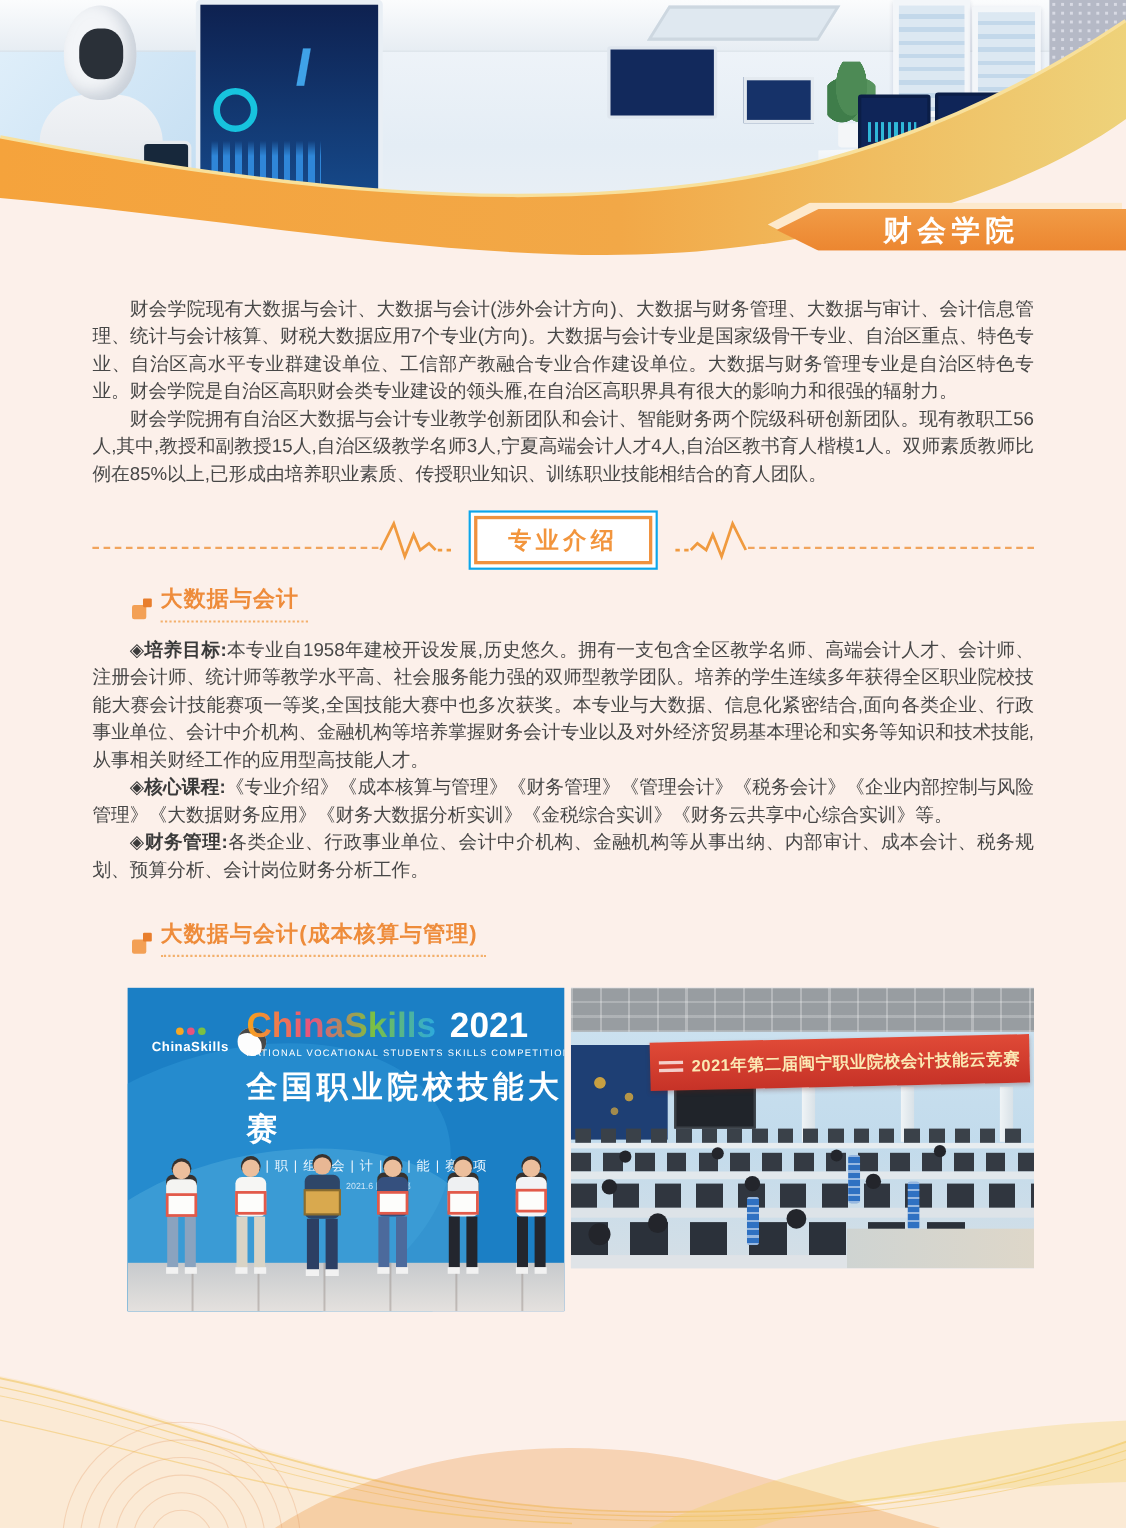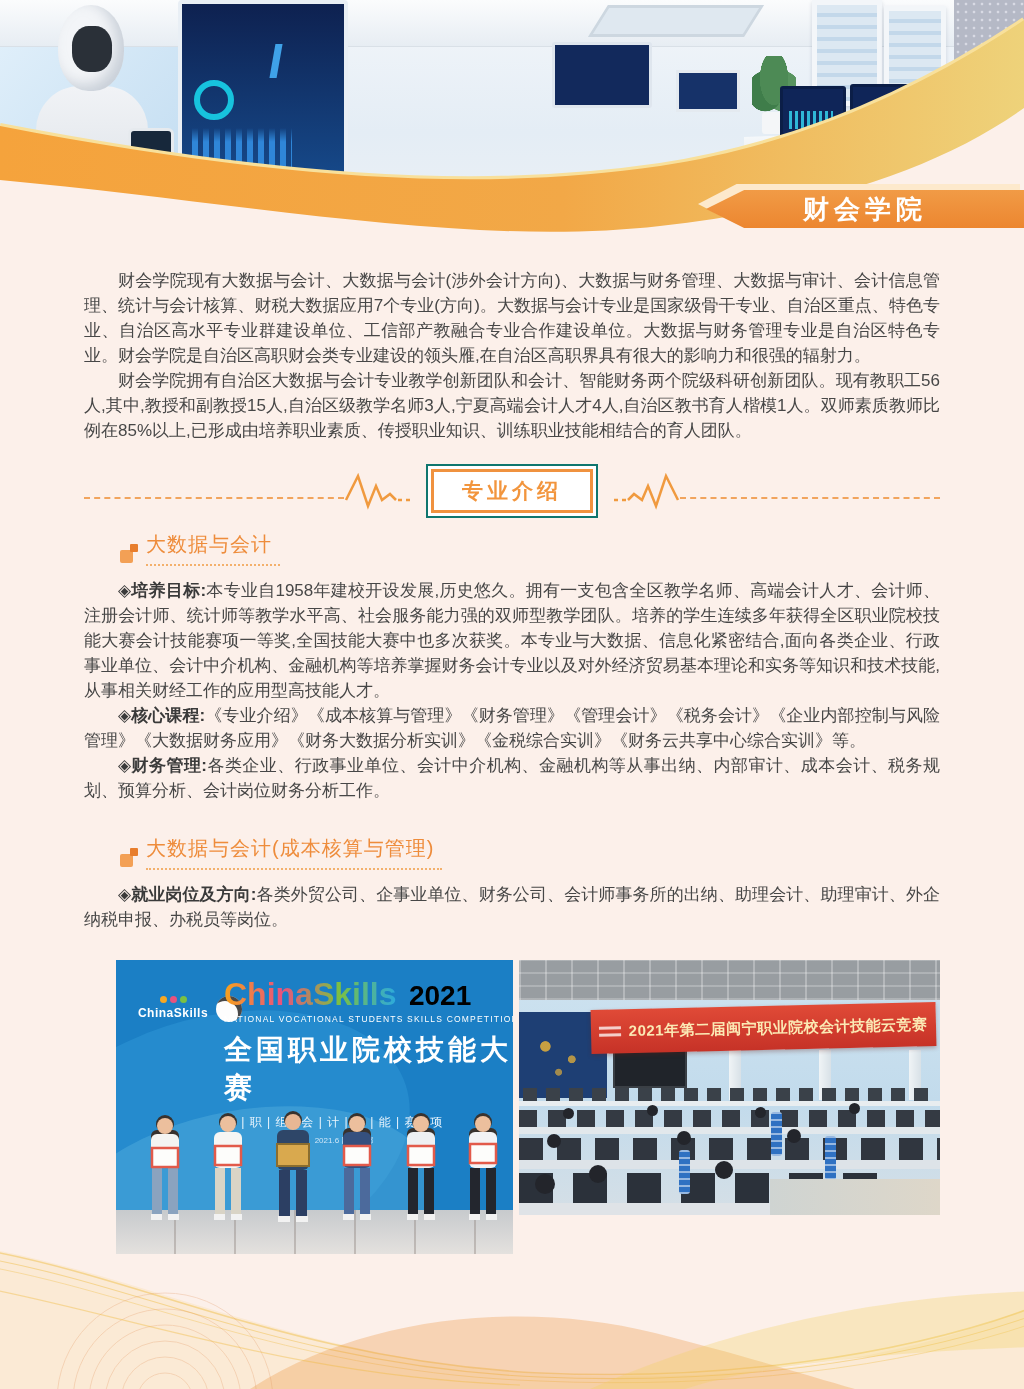--- a/index.html
+++ b/index.html
@@ -65,30 +65,30 @@
       color:#fff;font-size:26px;font-weight:bold;letter-spacing:5px;}
 
   
   .content{position:absolute;top:268px;left:84px;width:856px;}
   .para{font-size:17px;line-height:25px;color:#474747;text-align:justify;text-indent:2em;margin:0;}
   .para b{color:#3a3a3a;}
 
   .divider{display:flex;align-items:center;height:48px;margin:24px 0 16px;}
   .dash{flex:1;border-top:2px dashed #F1A45D;margin-top:14px;}
   .zig{margin-top:2px;}
-  .badge{border:2px solid #0f766e;background:#fff;padding:3px;margin:0 12px;}
+  .badge{border:2px solid #0ea5e9;background:#fff;padding:3px;margin:0 12px;}
   .badge-inner{border:3px solid #F0923F;padding:5px 28px;font-size:21px;font-weight:bold;
                color:#F2953D;letter-spacing:4px;text-shadow:1px 1px 0 rgba(255,255,255,.9);}
 
   .section{margin-top:32px;}
   .sec-head{display:flex;align-items:flex-end;margin-left:36px;margin-bottom:12px;}
   .sq-icon{position:relative;width:19px;height:19px;margin-right:7px;margin-bottom:3px;}
   .sq-icon:before{content:"";position:absolute;left:0;bottom:0;width:13px;height:13px;background:#F3A055;border-radius:2px;}
   .sq-icon:after{content:"";position:absolute;right:1px;top:0;width:8px;height:8px;background:#E87E2D;border-radius:1px;}
-  .sec-title{margin:0;font-size:20px;font-weight:normal;color:#EE8C3B;letter-spacing:1px;
+  .sec-title{margin:0;font-size:20px;font-weight:bold;color:#EE8C3B;letter-spacing:1px;
              border-bottom:2px dotted #F3B06C;padding:0 8px 6px 0;}
 
   
   .photos{display:flex;gap:6px;margin-top:28px;}
   .photo-left{position:relative;width:413px;height:294px;overflow:hidden;background:#1B7FC5;margin-left:32px;}
   .swirl1{position:absolute;left:-120px;top:60px;width:420px;height:260px;border-radius:50%;
           background:#2E96D6;opacity:.55;transform:rotate(-18deg);}
   .swirl2{position:absolute;left:-60px;top:150px;width:380px;height:200px;border-radius:50%;
           background:#55AFDE;opacity:.45;transform:rotate(-10deg);}
   .cs-logo{position:absolute;left:14px;top:36px;width:86px;text-align:center;}
@@ -96,21 +96,21 @@
   .cs-flowers i{width:7px;height:7px;border-radius:50%;display:block;}
   .fl1{background:#F7A823;} .fl2{background:#E8537E;} .fl3{background:#7BC043;}
   .cs-logo-text{color:#fff;font-weight:bold;font-size:12px;letter-spacing:.5px;}
   .panda{position:absolute;left:100px;top:36px;width:26px;height:26px;border-radius:50%;background:#fdfdfd;
          box-shadow:inset -4px 5px 0 rgba(40,40,40,.85);}
   .cs-main{position:absolute;left:108px;top:16px;width:296px;text-align:left;}
   .cs-titlerow{white-space:nowrap;}
   .cs-title{display:inline-block;font-size:32px;font-weight:800;
             background:linear-gradient(90deg,#F6A21C,#E8537E,#7BC043,#2BA9E0);
             -webkit-background-clip:text;background-clip:text;color:transparent;}
-  .cs-year{display:inline-block;font-size:28px;font-weight:800;color:#000000;margin-left:8px;}
+  .cs-year{display:inline-block;font-size:32px;font-weight:800;color:#ffffff;margin-left:8px;}
   .cs-sub{font-size:8.5px;color:#fff;letter-spacing:1.2px;margin-top:1px;}
   .cs-cn{font-size:28px;font-weight:bold;color:#fff;letter-spacing:4px;margin-top:7px;}
   .cs-cn2{font-size:12px;color:#EAF5FD;letter-spacing:1px;margin-top:7px;}
   .cs-date{font-size:8px;color:#CFE6F7;margin-top:4px;text-align:center;width:240px;}
   .ground{position:absolute;left:0;right:0;bottom:0;height:44px;
           background:linear-gradient(180deg,#c7cacd,#e4e1de);
           background-image:repeating-linear-gradient(90deg,transparent 0 58px,rgba(150,140,135,.45) 58px 60px),
                            linear-gradient(180deg,#c7cacd,#e4e1de);}
   .people{position:absolute;left:50%;bottom:28px;transform:translateX(-50%);}
 
@@ -240,21 +240,20 @@
       <p class="para"><b>◈培养目标:</b><span>本专业自1958年建校开设发展,历史悠久。拥有一支包含全区教学名师、高端会计人才、会计师、注册会计师、统计师等教学水平高、社会服务能力强的双师型教学团队。培养的学生连续多年获得全区职业院校技能大赛会计技能赛项一等奖,全国技能大赛中也多次获奖。本专业与大数据、信息化紧密结合,面向各类企业、行政事业单位、会计中介机构、金融机构等培养掌握财务会计专业以及对外经济贸易基本理论和实务等知识和技术技能,从事相关财经工作的应用型高技能人才。</span></p>
       <p class="para"><b>◈核心课程:</b><span>《专业介绍》《成本核算与管理》《财务管理》《管理会计》《税务会计》《企业内部控制与风险管理》《大数据财务应用》《财务大数据分析实训》《金税综合实训》《财务云共享中心综合实训》等。</span></p>
       <p class="para"><b>◈财务管理:</b><span>各类企业、行政事业单位、会计中介机构、金融机构等从事出纳、内部审计、成本会计、税务规划、预算分析、会计岗位财务分析工作。</span></p>
     </div>
 
     <div class="section">
       <div class="sec-head">
         <span class="sq-icon"></span>
         <h2 class="sec-title">大数据与会计(成本核算与管理)</h2>
       </div>
-      <p class="para"><b>◈就业岗位及方向:</b><span>各类外贸公司、企事业单位、财务公司、会计师事务所的出纳、助理会计、助理审计、外企纳税申报、办税员等岗位。</span></p>
     </div>
 
     <div class="photos">
 
       <div class="photo-left">
         <div class="swirl1"></div>
         <div class="swirl2"></div>
         <div class="cs-logo">
           <div class="cs-flowers">
               <i class="fl1"></i>

